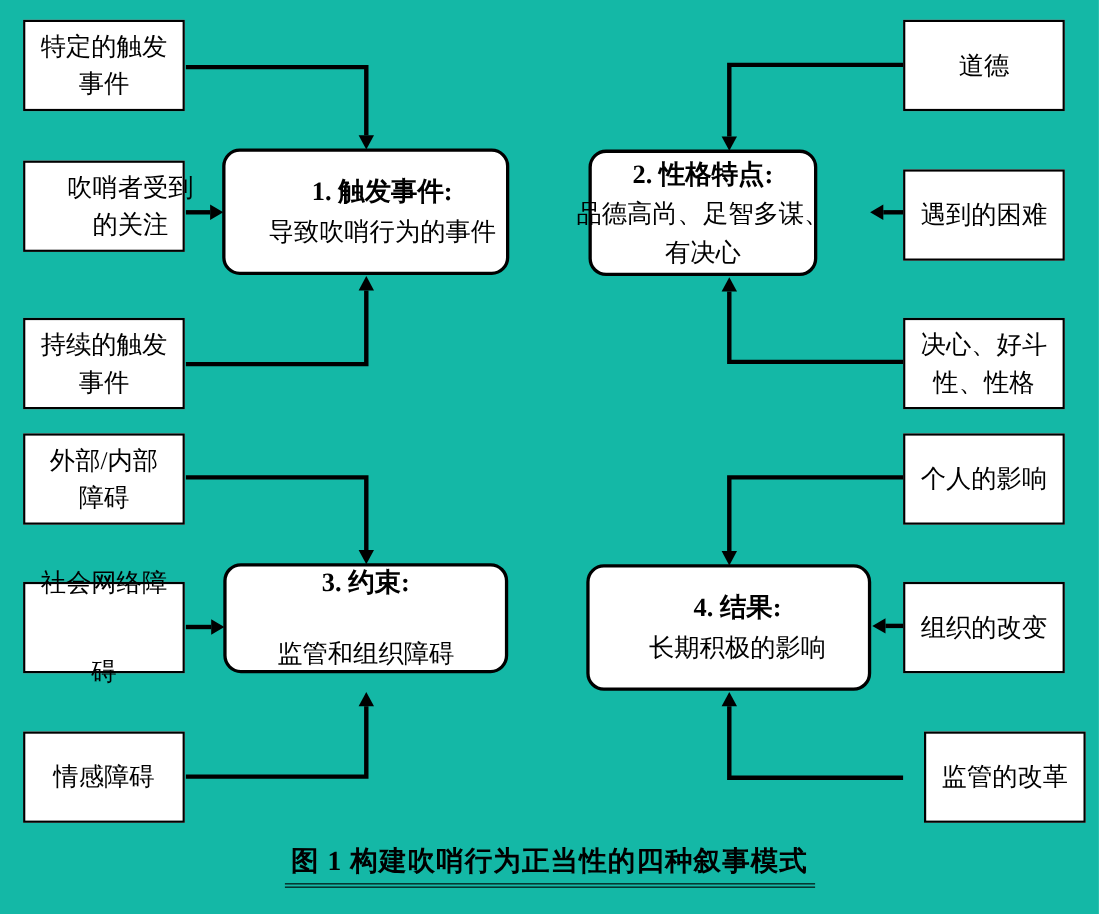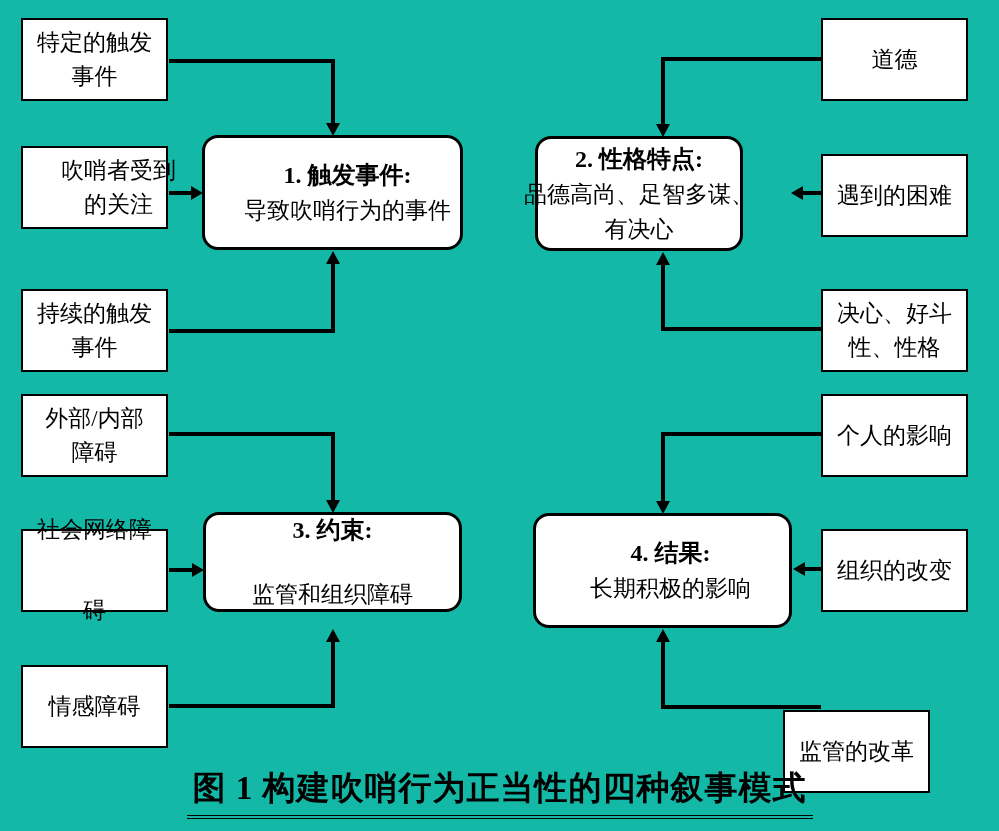--- a/index.html
+++ b/index.html
@@ -65,36 +65,36 @@
   .p-l3 { left: 21px;  top: 289px; }
   .p-l4 { left: 21px;  top: 394px; }
   .p-l5 { left: 21px;  top: 529px; gap: 47px; }
   .p-l6 { left: 21px;  top: 665px; }
   
   .p-r1 { left: 821px; top: 18px;  }
   .p-r2 { left: 821px; top: 154px; font-family: Liberation Serif, serif; }
   .p-r3 { left: 821px; top: 289px; }
   .p-r4 { left: 821px; top: 394px; }
   .p-r5 { left: 821px; top: 529px; }
-  .p-r6 { left: 783px; top: 665px; margin-top: 45px; }
+  .p-r6 { left: 840px; top: 665px; }
   
   .p-c1 { left: 202px; top: 135px; width: 261px; height: 115px; padding-left: 30px; }
   .p-c2 { left: 535px; top: 136px; width: 208px; height: 115px; }
   .p-c3 { left: 203px; top: 512px; width: 259px; height: 100px; gap: 29px; }
   .p-c4 { left: 533px; top: 513px; width: 259px; height: 115px; padding-left: 16px; }
   
   .caption-wrap {
     position: absolute;
     left: 0; right: 0;
     top: 766px;
     text-align: center;
   }
   .caption {
     display: inline-block;
-    font-size: 33px;
+    font-size: 25px;
     font-weight: bold;
     letter-spacing: 1px;
     padding: 0 6px 4px 6px;
     border-bottom: 4px double #000000;
     white-space: nowrap;
   }
 </style>
 </head>
 <body>
 

